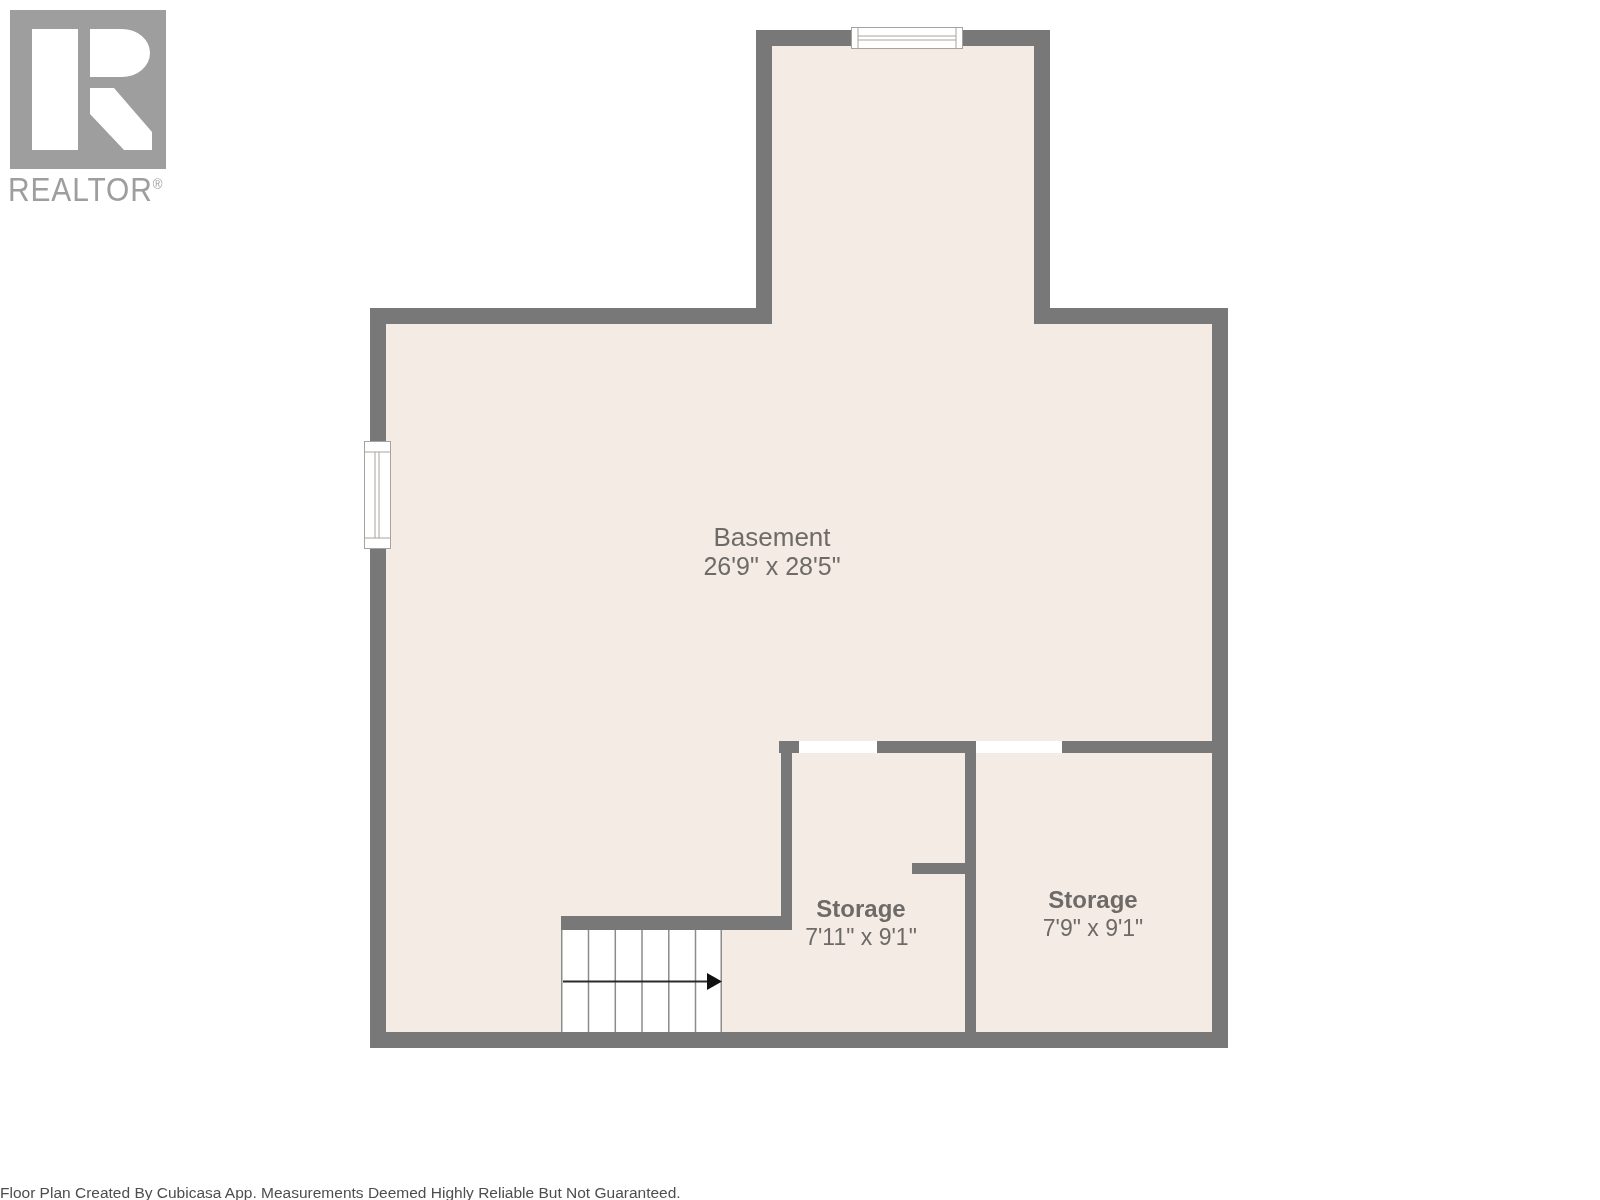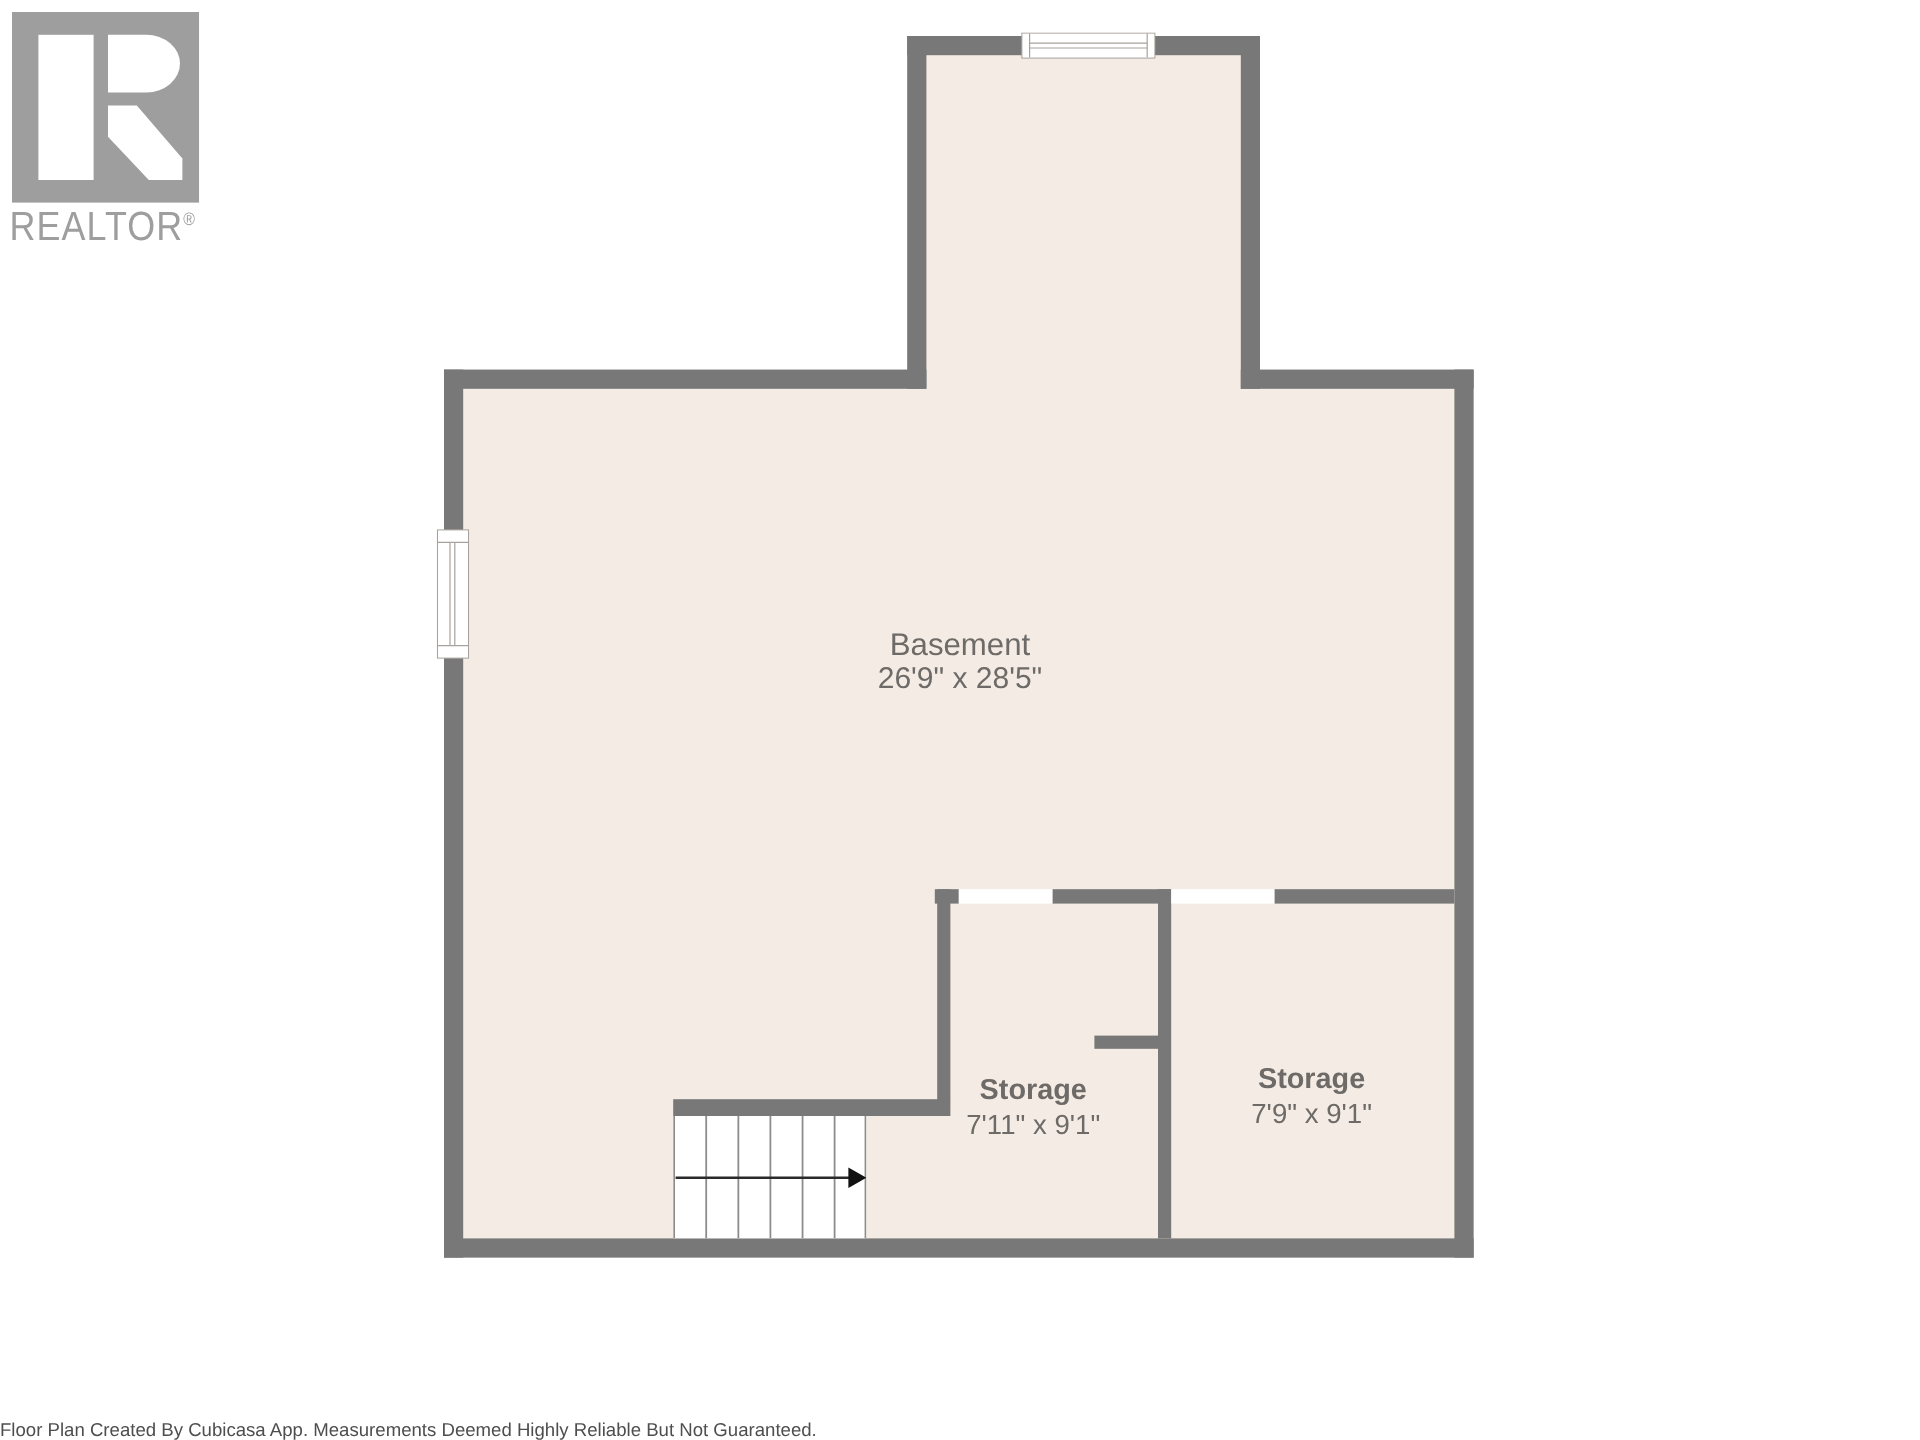--- a/index.html
+++ b/index.html
@@ -86,21 +86,21 @@
 
     <svg class="abs" style="left:561px;top:930px;" width="161" height="102" viewBox="0 0 161 102">
       <rect x="0" y="0" width="161" height="102" fill="#ffffff"></rect>
       <path d="M0.75,0 V102 M27.5,0 V102 M54.3,0 V102 M81,0 V102 M107.8,0 V102 M134.5,0 V102 M160.25,0 V102" stroke="#8c8c8c" stroke-width="1.5" fill="none"></path>
       <g>
         <line x1="2" y1="51.5" x2="147" y2="51.5" stroke="#2a2a2a" stroke-width="2"></line>
         <polygon points="146,43 161,51.5 146,60" fill="#111111"></polygon>
       </g>
     </svg>
 
-    <div class="room-label" style="left:800px;top:551px;">
+    <div class="room-label" style="left:772px;top:551px;">
       <div class="room-name">Basement</div>
       <div class="room-dims">26'9" x 28'5"</div>
     </div>
     <div class="room-label room-label--sm" style="left:861px;top:923px;">
       <div class="room-name">Storage</div>
       <div class="room-dims">7'11" x 9'1"</div>
     </div>
     <div class="room-label room-label--sm" style="left:1093px;top:914px;">
       <div class="room-name">Storage</div>
       <div class="room-dims">7'9" x 9'1"</div>

